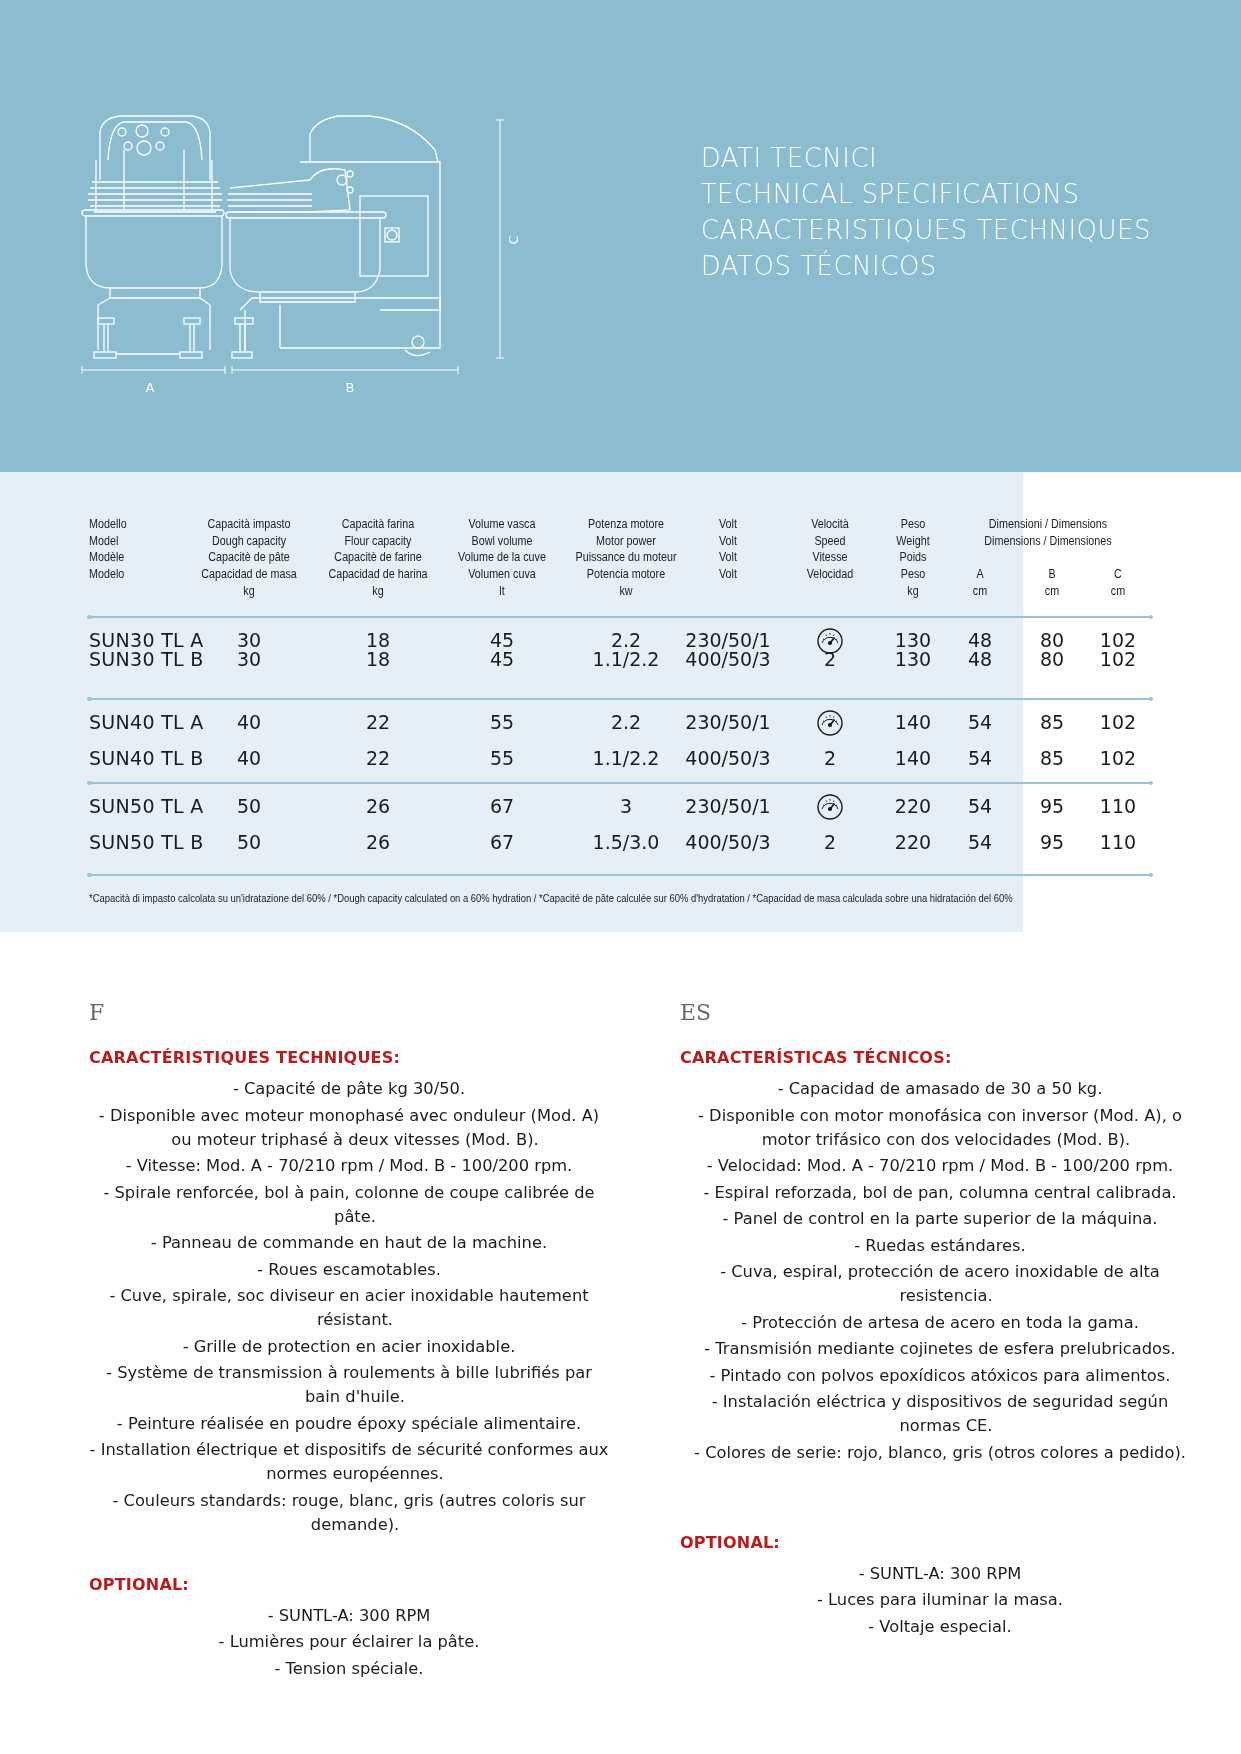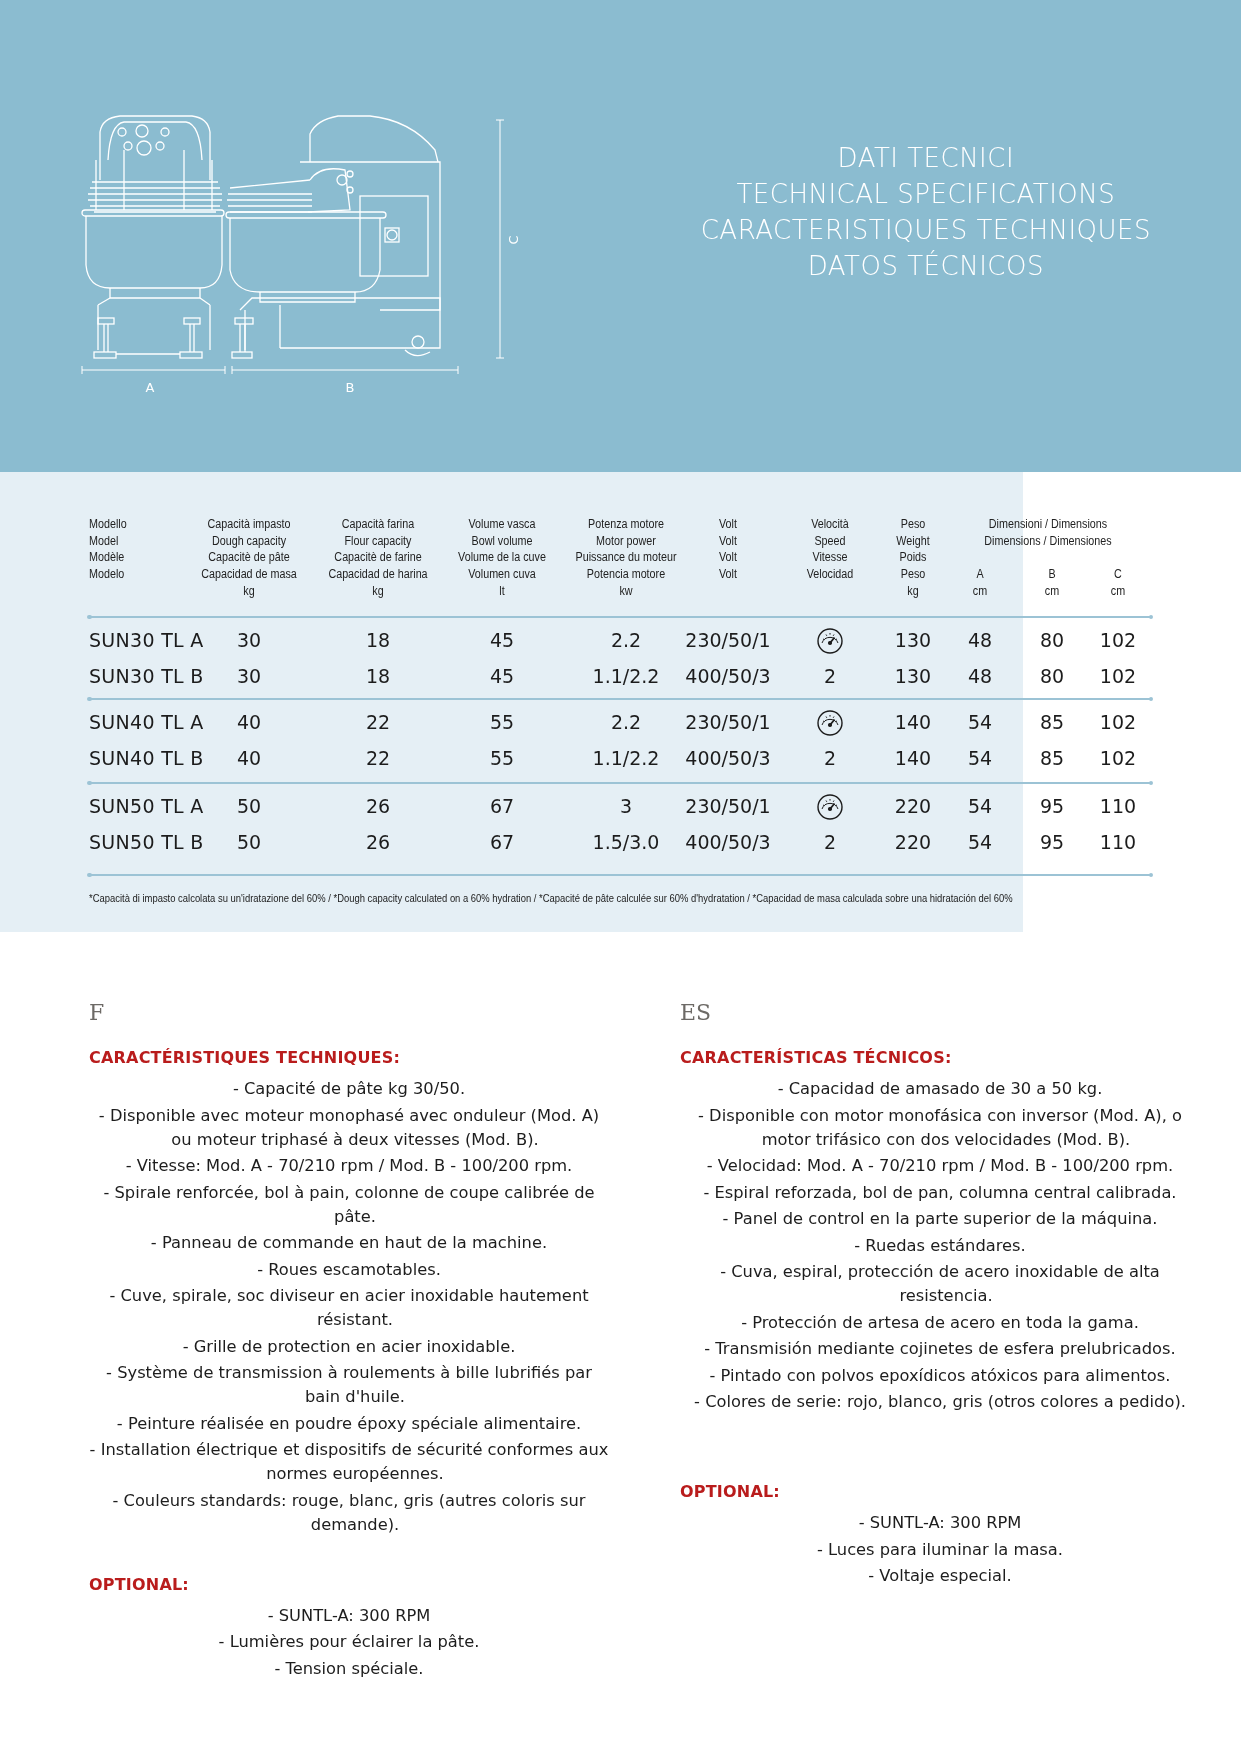--- a/index.html
+++ b/index.html
@@ -1,20 +1,20 @@
 <!DOCTYPE html>
 <html><head>
 <meta charset="utf-8">
 <style>
   html, body { margin: 0; padding: 0; }
   body { width: 1241px; height: 1754px; background: #ffffff; position: relative; overflow: hidden;
          font-family: "Liberation Sans", sans-serif; color: #1a1a1a; }
   .hero { position: absolute; left: 0; top: 0; width: 1241px; height: 472px; background: #8bbcd0; }
   .drawing { position: absolute; left: 80px; top: 110px; width: 450px; height: 320px; }
-  .titles { position: absolute; right: 90px; top: 140px; text-align: center; color: #ffffff;
+  .titles { position: absolute; right: 90px; top: 140px; text-align: left; color: #ffffff;
             font-family: "DejaVu Sans", sans-serif; font-weight: 300; font-size: 26px; line-height: 36px; letter-spacing: 0.5px; }
   .titles div { white-space: nowrap; }
   .specs { position: absolute; left: 0; top: 472px; width: 1023px; height: 460px; background: #e5eff5; }
   .hdr { position: absolute; top: 44px; font-family: "Liberation Sans", sans-serif; font-size: 12.5px; line-height: 16.7px;
          color: #222; transform: scaleX(0.86); transform-origin: left top; }
   .hdr.c { text-align: center; transform-origin: center top; }
   .hdr div { white-space: nowrap; min-height: 16.7px; }
   .rule { position: absolute; left: 89px; width: 1062px; height: 1.5px; background: #9cc3d5; }
   .rule::before, .rule::after { content: ""; position: absolute; top: -1.5px; width: 4.5px; height: 4.5px; border-radius: 50%; background: #9cc3d5; }
   .rule::before { left: -2px; } .rule::after { right: -2px; }
@@ -196,21 +196,21 @@
             <path d="M6 16 A8.5 8.5 0 0 1 22 16" stroke-width="1"></path>
             <path d="M7 12 L8.5 12.7 M10 7.5 L10.8 8.8 M14 6 L14 7.6 M18 7.5 L17.2 8.8 M21 12 L19.5 12.7" stroke-width="1"></path>
             <path d="M14 16 L18.5 10.5" stroke-width="1.8"></path>
             <circle cx="14" cy="16" r="1.4" fill="#1c1c1c"></circle>
           </svg></span>
         <span class="ctr" style="left: 913px;">130</span>
         <span class="ctr" style="left: 980px;">48</span>
         <span class="ctr" style="left: 1052px;">80</span>
         <span class="ctr" style="left: 1118px;">102</span>
       </div>
-      <div class="row" style="top: 187px;">
+      <div class="row" style="top: 170px;">
         <span class="model" style="left: 89px;">SUN30 TL B</span>
         <span class="ctr" style="left: 249px;">30</span>
         <span class="ctr" style="left: 378px;">18</span>
         <span class="ctr" style="left: 502px;">45</span>
         <span class="ctr" style="left: 626px;">1.1/2.2</span>
         <span class="ctr" style="left: 728px;">400/50/3</span>
         <span class="ctr" style="left: 830px;">2</span>
         <span class="ctr" style="left: 913px;">130</span>
         <span class="ctr" style="left: 980px;">48</span>
         <span class="ctr" style="left: 1052px;">80</span>
@@ -316,20 +316,21 @@
       <li>Capacidad de amasado de 30 a 50 kg.</li>
       <li>Disponible con motor monofásica con inversor (Mod. A), o motor trifásico con dos velocidades (Mod. B).</li>
       <li>Velocidad: Mod. A - 70/210 rpm / Mod. B - 100/200 rpm.</li>
       <li>Espiral reforzada, bol de pan, columna central calibrada.</li>
       <li>Panel de control en la parte superior de la máquina.</li>
       <li>Ruedas estándares.</li>
       <li>Cuva, espiral, protección de acero inoxidable de alta resistencia.</li>
       <li>Protección de artesa de acero en toda la gama.</li>
       <li>Transmisión mediante cojinetes de esfera prelubricados.</li>
       <li>Pintado con polvos epoxídicos atóxicos para alimentos.</li>
+      <li>Instalación eléctrica y dispositivos de seguridad según normas CE.</li>
       <li>Colores de serie: rojo, blanco, gris (otros colores a pedido).</li>
     </ul>
   <div class="sect opt-title" style="margin-top:68px">OPTIONAL:</div>
   <ul class="items">
       <li>SUNTL-A: 300 RPM</li>
       <li>Luces para iluminar la masa.</li>
       <li>Voltaje especial.</li>
     </ul>
 </div>
 

